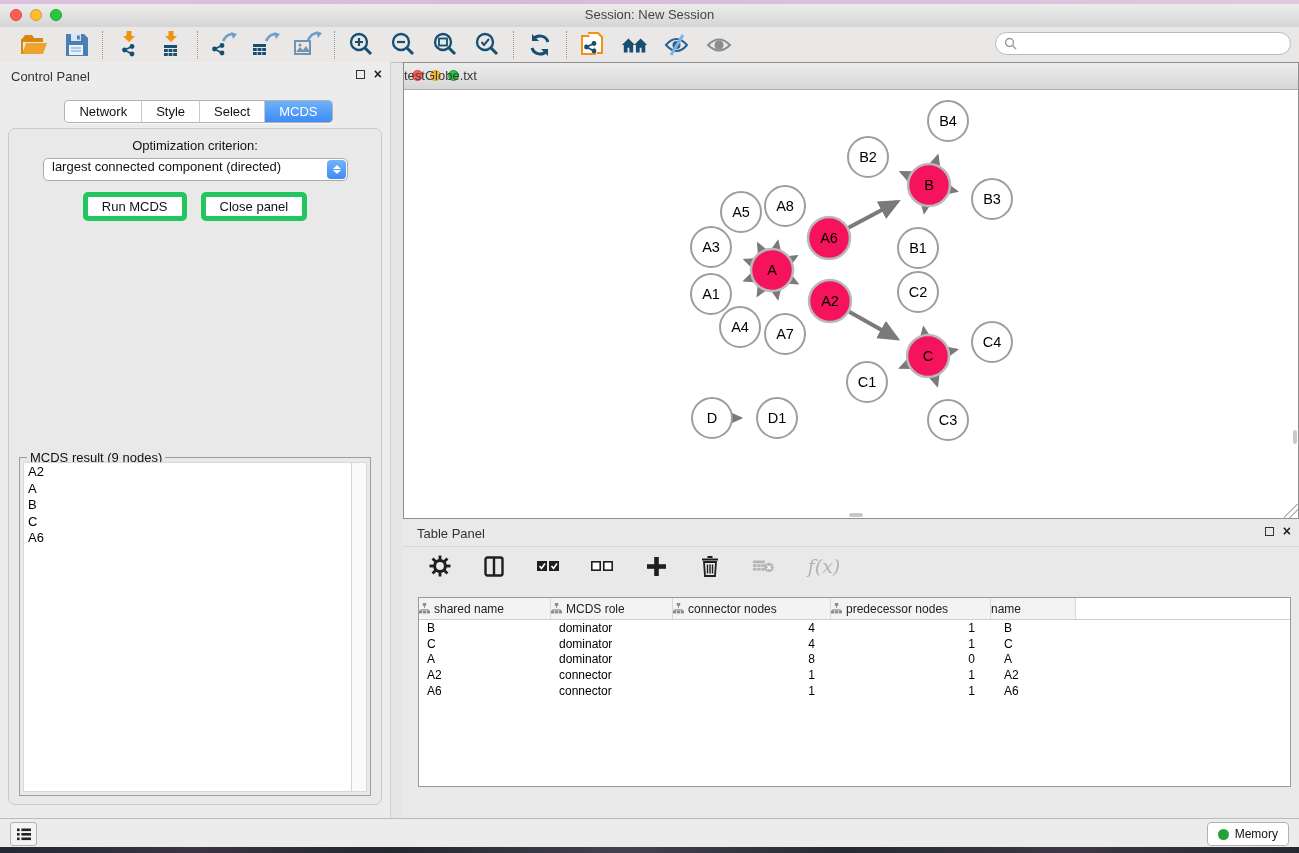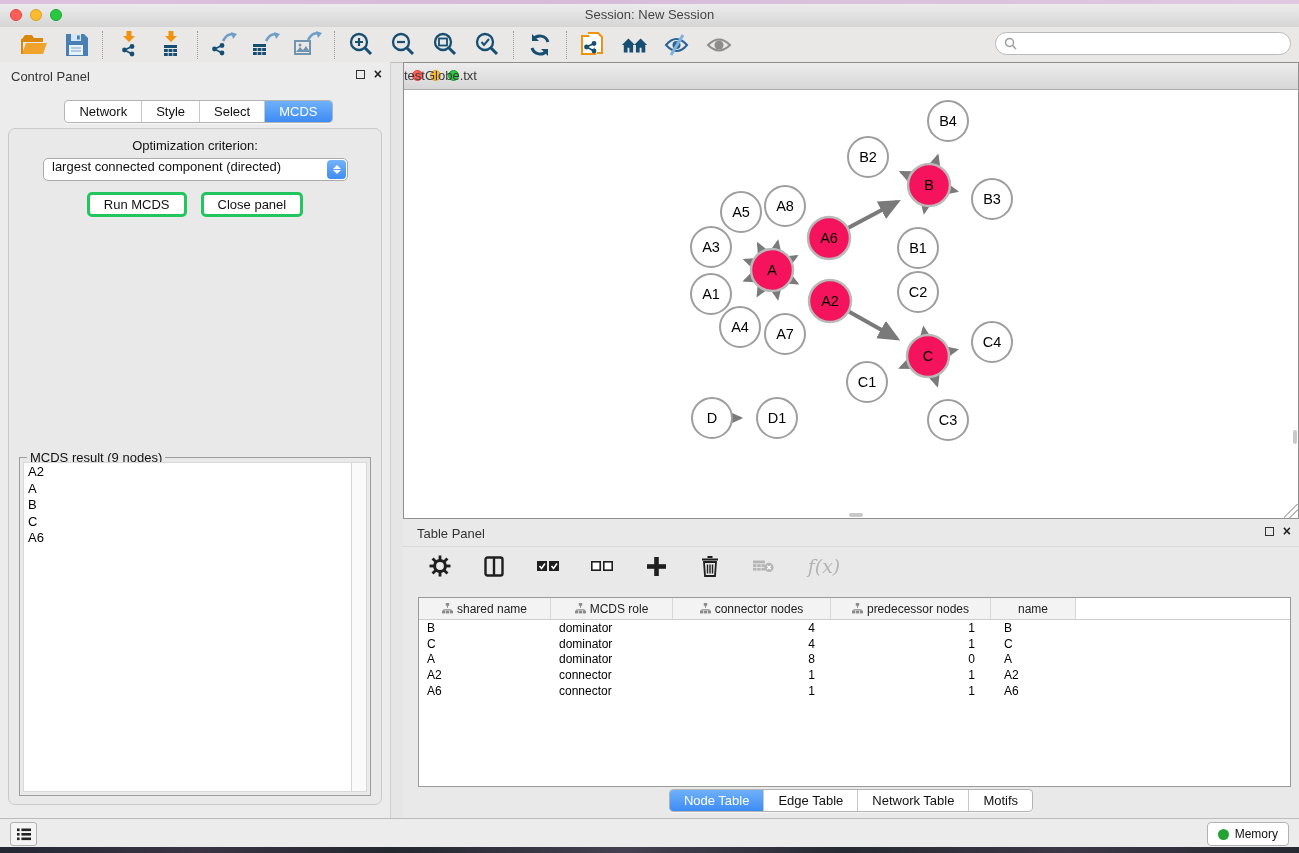--- a/index.html
+++ b/index.html
@@ -44,21 +44,21 @@
   .seg .s.sel{background:linear-gradient(#6fb0f9,#3d8cf5);color:#fff;}
   #cp-inner{position:absolute;left:8px;top:66px;width:374px;height:677px;background:#e9e9e9;border:1px solid #c9c9c9;border-radius:7px;box-sizing:border-box;}
   #opt-label{position:absolute;left:0;right:0;top:9px;text-align:center;font-size:13px;color:#111;}
   #criterion{position:absolute;left:34px;top:29px;width:305px;height:23px;background:#fff;border:1px solid #ababab;border-radius:5px;box-sizing:border-box;display:flex;}
   #criterion .val{flex:1;font-size:13px;padding-left:8px;color:#111;white-space:nowrap;overflow:hidden;}
   #criterion .stepper{width:19px;height:19px;margin:1px;border-radius:4px;background:linear-gradient(#74b3fb,#3e8cf2);display:flex;flex-direction:column;align-items:center;justify-content:center;gap:1px;}
   .chev{width:0;height:0;border-left:4px solid transparent;border-right:4px solid transparent;}
   .chev.up{border-bottom:4px solid #fff;}
   .chev.down{border-top:4px solid #fff;}
   #cp-buttons{position:absolute;left:0;right:0;top:63px;display:flex;justify-content:center;gap:14px;}
-  .mac-btn{background:#fff;border:3px solid #22c55e;border-radius:5px;font-size:13px;color:#111;padding:2px 14px;font-family:inherit;}
+  .mac-btn{background:#fff;border:5px solid #22c55e;border-radius:5px;font-size:13px;color:#111;padding:2px 14px;font-family:inherit;}
   
   #mcds-group{position:absolute;left:10px;top:328px;width:352px;height:339px;border:1px solid #9d9d9d;box-sizing:border-box;}
   #mcds-group .legend{position:absolute;left:7px;top:-8px;background:#e9e9e9;padding:0 3px;font-size:13px;color:#111;}
   #mcds-list-wrap{position:absolute;left:3px;right:3px;top:4px;bottom:3px;background:#fff;border:1px solid #d9d9d9;}
   #mcds-list{position:absolute;left:0;top:1px;right:15px;bottom:0;overflow:hidden;}
   #mcds-list .item{font-size:13px;color:#000;padding:0 0 0 4px;line-height:16.5px;}
   #mcds-scroll{position:absolute;right:0;top:0;bottom:0;width:14px;background:#fafafa;border-left:1px solid #d5d5d5;}
   
   #network-window{left:403px;top:62px;width:896px;height:457px;background:#fff;border:1px solid #8f8f8f;box-sizing:border-box;}
   #nw-titlebar{position:relative;height:26px;background:linear-gradient(#ededed,#d6d6d6);border-bottom:1px solid #aeaeae;}
@@ -69,21 +69,21 @@
   .scroll-stub-h{position:absolute;left:445px;bottom:1px;width:14px;height:4px;background:#c9c9c9;border-radius:2px;}
   #nw-grip{position:absolute;right:0;bottom:0;width:14px;height:14px;
     background:linear-gradient(135deg,transparent 46%,#bbb 46%,#bbb 52%,transparent 52%,transparent 66%,#bbb 66%,#bbb 72%,transparent 72%);}
   
   #table-panel{left:403px;top:519px;width:896px;height:299px;background:#e9e9e9;}
   #tp-toolbar{position:absolute;left:0;right:0;top:27px;height:38px;border-top:1px solid #d8d8d8;display:flex;align-items:center;gap:32px;padding-left:26px;}
   .tp-icon{width:22px;height:22px;display:flex;align-items:center;justify-content:center;}
   .tp-fx{font-family:"DejaVu Serif","Liberation Serif",serif;font-style:italic;font-size:19px;color:#b3b3b3;}
   #data-table{position:absolute;left:15px;top:78px;width:873px;height:190px;background:#fff;border:1px solid #9a9a9a;box-sizing:border-box;overflow:hidden;}
   #dt-header{display:flex;height:21px;border-bottom:1px solid #cfcfcf;}
-  .dt-hcell{background:#f3f3f3;border-right:1px solid #d8d8d8;display:flex;align-items:center;justify-content:center;gap:4px;font-size:12px;color:#222;box-sizing:border-box;}
+  .dt-hcell{background:#f3f3f3;border-right:1px solid #d8d8d8;display:flex;align-items:center;justify-content:flex-start;gap:4px;font-size:12px;color:#222;box-sizing:border-box;}
   .dt-row{display:flex;height:15.8px;align-items:center;}
   .dt-cell{font-size:12px;color:#000;box-sizing:border-box;white-space:nowrap;overflow:hidden;}
   #tp-tabs{position:absolute;left:0;right:0;top:270px;display:flex;justify-content:center;}
   
   #status-bar{left:0;top:818px;width:1299px;height:29px;background:#ececec;border-top:1px solid #bcbcbc;box-sizing:border-box;}
   #list-btn{position:absolute;left:10px;top:3px;width:25px;height:22px;background:#f4f4f4;border:1px solid #b2b2b2;border-radius:3px;display:flex;align-items:center;justify-content:center;}
   #memory-btn{position:absolute;right:10px;top:3px;height:22px;background:#fff;border:1px solid #b2b2b2;border-radius:4px;display:flex;align-items:center;gap:6px;padding:0 10px;font-size:12px;color:#111;}
   #memory-dot{width:11px;height:11px;border-radius:50%;background:#23a335;}
   #desktop-bottom{left:0;top:847px;width:1299px;height:6px;
     background:linear-gradient(90deg,#232833,#3a3444 15%,#23272e 30%,#444051 48%,#262a32 65%,#3c3746 82%,#252931);}
@@ -608,28 +608,20 @@
         </div>
         <div class="dt-row">
           <div class="dt-cell" style="width: 132px; text-align: left; padding: 0px 0px 0px 8px;">A6</div>
           <div class="dt-cell" style="width: 122px; text-align: left; padding: 0px 0px 0px 8px;">connector</div>
           <div class="dt-cell" style="width: 158px; text-align: right; padding: 0px 16px 0px 0px;">1</div>
           <div class="dt-cell" style="width: 160px; text-align: right; padding: 0px 16px 0px 0px;">1</div>
           <div class="dt-cell" style="width: 85px; text-align: left; padding: 0px 0px 0px 13px;">A6</div>
         </div>
       </div>
   </div>
-  <div id="tp-tabs">
-      <div class="seg">
-        <span class="s sel">Node Table</span>
-        <span class="s">Edge Table</span>
-        <span class="s">Network Table</span>
-        <span class="s">Motifs</span>
-      </div>
-    </div>
 </div>
 
 <div id="status-bar" class="abs">
   <div id="list-btn">
     <svg width="14" height="13" viewBox="0 0 14 13">
       <rect x="0" y="0.5" width="2.6" height="2.6" fill="#222"></rect>
         <rect x="4.4" y="0.5" width="9.6" height="2.6" fill="#222"></rect>
       <rect x="0" y="5" width="2.6" height="2.6" fill="#222"></rect>
         <rect x="4.4" y="5" width="9.6" height="2.6" fill="#222"></rect>
       <rect x="0" y="9.5" width="2.6" height="2.6" fill="#222"></rect>

